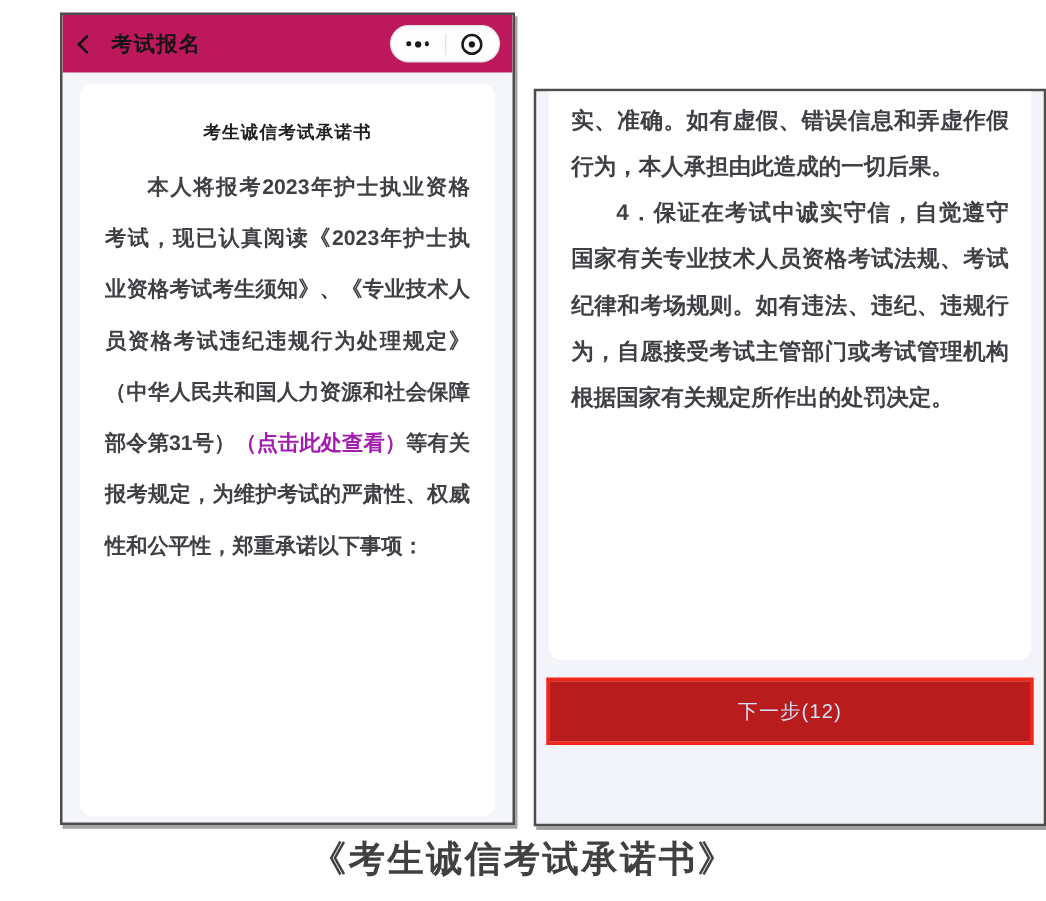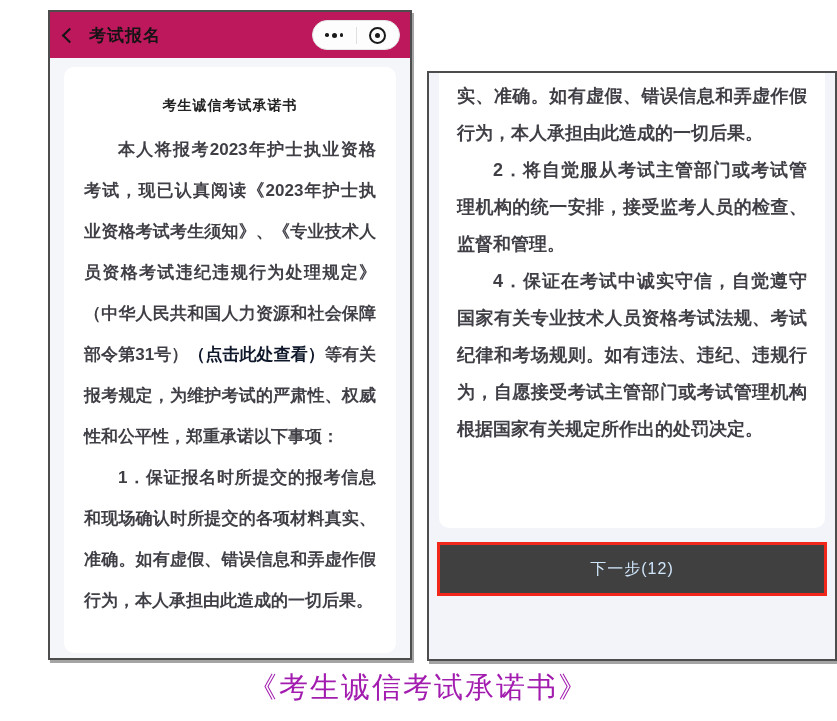--- a/index.html
+++ b/index.html
@@ -22,36 +22,36 @@
   .dots i { display:block; width:3.5px; height:3.5px; border-radius:50%; background:#1a1a1a; }
   .dots i.mid { width:5px; height:5px; }
   .target { width:17px; height:17px; border:2px solid #1a1a1a; border-radius:50%; position:relative; }
   .target::after { content:""; position:absolute; left:50%; top:50%; width:5px; height:5px; margin:-2.5px 0 0 -2.5px; border-radius:50%; background:#1a1a1a; }
 
   
   .body-l { padding-top:9px; height:calc(100% - 46px); }
   .card-l { margin:0 14px; background:#fff; border-radius:10px; height:586px; overflow:hidden; padding:16px 20px 0; }
   .doc-title { text-align:center; font-size:14px; font-weight:700; color:#222; margin:14px 0 14px; letter-spacing:1px; }
   .para { font-size:17px; font-weight:600; color:#3f3f46; line-height:41px; text-align:justify; text-indent:2em; }
-  .para .inline-link { color:#0f172a; cursor:pointer;margin-top:40px; }
+  .para .inline-link { color:#a21caf; cursor:pointer;margin-top:40px; }
 
   
   .card-r { margin:0 10px; background:#fff; border-radius:0 0 10px 10px; padding:5px 18px 0; height:455px; overflow:hidden; }
   .para-r { font-size:18px; font-weight:600; color:#3f3f46; line-height:37px; text-align:justify; text-indent:2em; }
   .para-r.cont { text-indent:0; }
 
   .agree-wrap { display:inline-flex; align-items:center; gap:10px; margin:12px 0 0 10px; border:3px solid #f2271c; padding:7px 28px 7px 7px; }
   .radio { width:17px; height:17px; border:2px solid #c9ccd4; border-radius:50%; background:#fff; flex:none; cursor:pointer; }
   .agree-label { font-size:14px; font-weight:500; color:#38383e; cursor:pointer; }
 
   .btn-wrap { margin:14px 8px 0; border:3px solid #f2271c; }
-  .next-btn { width:100%; height:48px; background:#404040; border:none; color:#cfe5fa; font-size:16px; font-family:"Liberation Sans",sans-serif; display:flex; align-items:center; justify-content:center; cursor:pointer; letter-spacing:1px; }
+  .next-btn { width:100%; height:48px; background:#b91c1c; border:none; color:#cfe5fa; font-size:16px; font-family:"Liberation Sans",sans-serif; display:flex; align-items:center; justify-content:center; cursor:pointer; letter-spacing:1px; }
 
   
-  .caption { position:absolute; left:0; right:0; top:668px; text-align:center; font-family:"DejaVu Serif","Liberation Serif",serif; font-size:29px; font-weight:400; color:#a21caf; letter-spacing:2px; }
+  .caption { position:absolute; left:0; right:0; top:668px; text-align:center; font-family:"DejaVu Serif","Liberation Serif",serif; font-size:29px; font-weight:700; color:#404040; letter-spacing:2px; }
 </style>
 </head>
 <body>
 
 <div class="stage">
 
   <div class="phone phone-left">
     <div class="hdr">
       <span class="chevron"></span>
       <span class="hdr-title">考试报名</span>
@@ -66,29 +66,27 @@
         <span class="cap-div"></span>
         <span class="cap-half">
           <span class="target"></span>
         </span>
       </div>
     </div>
     <div class="body-l">
       <div class="card-l">
         <div class="doc-title">考生诚信考试承诺书</div>
         <p class="para"><span>本人将报考2023年护士执业资格考试，现已认真阅读《2023年护士执业资格考试考生须知》、《专业技术人员资格考试违纪违规行为处理规定》（中华人民共和国人力资源和社会保障部令第31号）</span><span class="inline-link">（点击此处查看）</span><span>等有关报考规定，为维护考试的严肃性、权威性和公平性，郑重承诺以下事项：</span></p>
-        <p class="para">1．保证报名时所提交的报考信息和现场确认时所提交的各项材料真实、准确。如有虚假、错误信息和弄虚作假行为，本人承担由此造成的一切后果。</p>
       </div>
     </div>
   </div>
 
   <div class="phone phone-right">
     <div class="card-r">
       <p class="para-r cont">实、准确。如有虚假、错误信息和弄虚作假行为，本人承担由此造成的一切后果。</p>
-      <p class="para-r">2．将自觉服从考试主管部门或考试管理机构的统一安排，接受监考人员的检查、监督和管理。</p>
       <p class="para-r">4．保证在考试中诚实守信，自觉遵守国家有关专业技术人员资格考试法规、考试纪律和考场规则。如有违法、违纪、违规行为，自愿接受考试主管部门或考试管理机构根据国家有关规定所作出的处罚决定。</p>
     </div>
 
 
     <div class="btn-wrap">
       <button class="next-btn">下一步(12)</button>
     </div>
   </div>
 
   <div class="caption">《考生诚信考试承诺书》</div>

